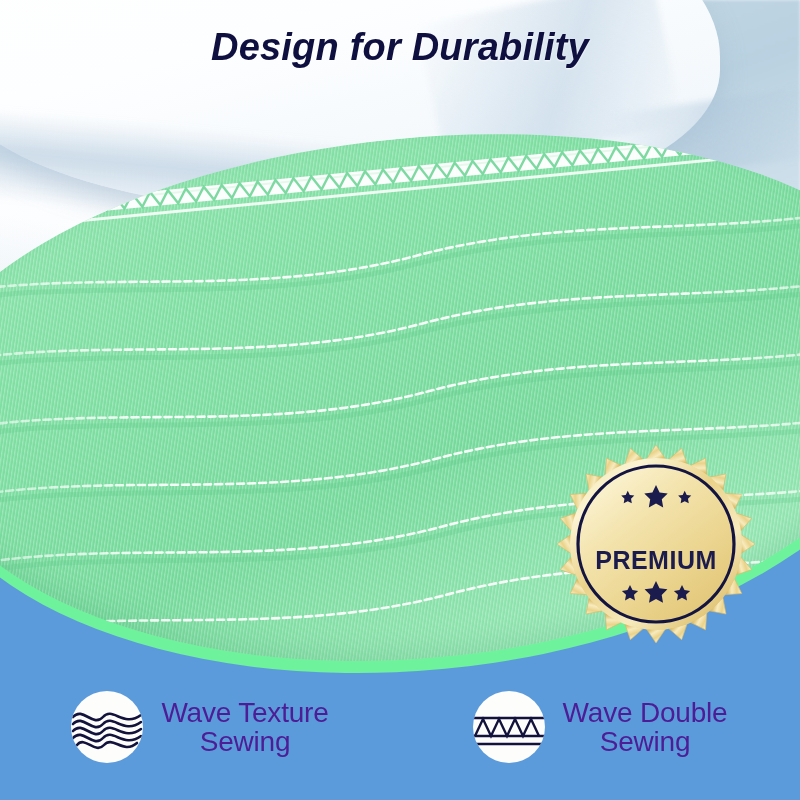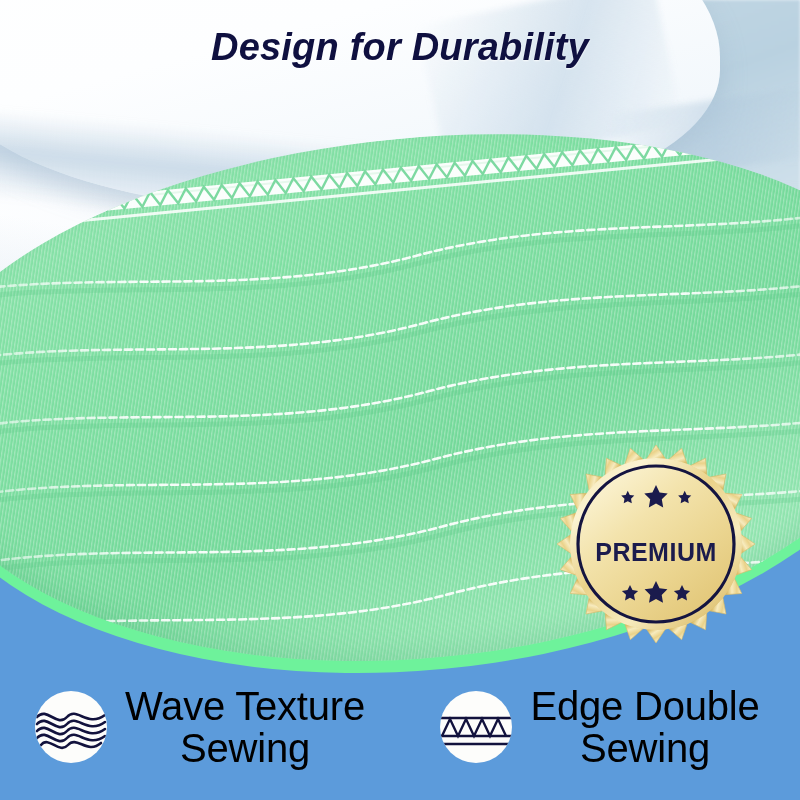--- a/index.html
+++ b/index.html
@@ -144,21 +144,21 @@
 
   
   .badge {
     position: absolute;
     left: 556px; top: 444px;
     width: 200px; height: 200px;
   }
   .badge svg { display: block; }
   .badge-text {
     position: absolute;
-    left: 0; top: 8px;
+    left: 0; top: 16px;
     width: 200px; height: 200px;
     display: flex;
     flex-direction: row;
     align-items: center;
     justify-content: center;
     gap: 2px;
     pointer-events: none;
   }
   .badge-line {
     font-family: "Liberation Sans", sans-serif;
@@ -206,23 +206,23 @@
     background: #fdfdfb;
     display: flex;
     align-items: center;
     justify-content: center;
     flex: 0 0 auto;
     overflow: hidden;
   }
   .feature-icon svg { display: block; }
   .feature-label {
     font-family: "Liberation Sans", sans-serif;
-    font-size: 40px;
+    font-size: 28px;
     line-height: 1.05;
-    color: #000000;
+    color: #4c1d95;
     text-align: center;
     letter-spacing: -0.2px;
     white-space: pre-line;
   }
 </style>
 </head>
 <body>
 
 <div id="stage">
 
@@ -437,19 +437,19 @@
           <g stroke="#12123d" stroke-width="2.6" fill="none">
             <path d="M0,27 L72,27"></path>
             <path d="M0,45 L72,45"></path>
             <path d="M0,53 L72,53"></path>
           </g>
           <g stroke="#12123d" stroke-width="2.4" fill="none" stroke-linejoin="miter">
             <path d="M2,45 L10,28 L18,45 L26,28 L34,45 L42,28 L50,45 L58,28 L66,45"></path>
           </g>
         </svg>
       </div>
-      <div class="feature-label">Edge Double
+      <div class="feature-label">Wave Double
 Sewing</div>
     </div>
 
   </div>
 
 </div>
 
 </body></html>

